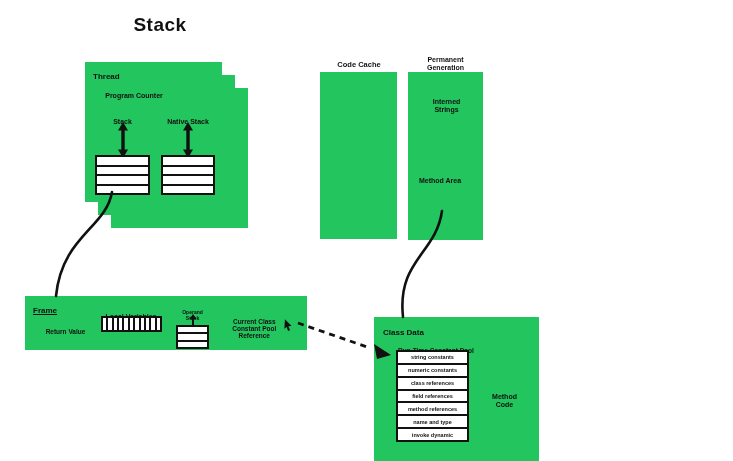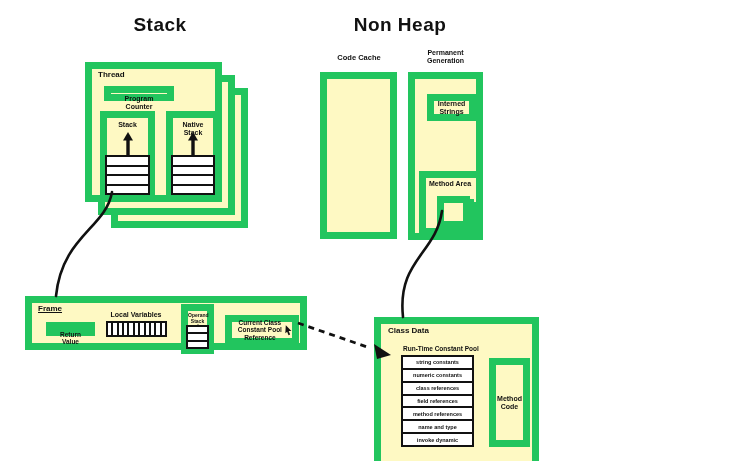--- a/index.html
+++ b/index.html
@@ -2,22 +2,22 @@
 <html><head>
 <meta charset="utf-8">
 <style>
   html,body{margin:0;padding:0;background:#fff;}
   #canvas{
     position:relative;width:733px;height:461px;background:#ffffff;
     font-family:"Liberation Sans",sans-serif;font-weight:bold;color:#111;
     overflow:hidden;
   }
   .title{position:absolute;font-size:19px;text-align:center;letter-spacing:.5px;}
-  .box{position:absolute;border:7px solid #22c55e;background:#fef9c3;box-sizing:border-box;}
-  .lbl{position:absolute;line-height:1.12;}
+  .box{position:absolute;border:2px solid #22c55e;background:#22c55e;box-sizing:border-box;}
+  .lbl{position:absolute;line-height:1.12;margin-top:7px;}
   .c{text-align:center;}
   .f8{font-size:8px;}
   .f75{font-size:7.5px;}
   .f7{font-size:7px;}
   .f65{font-size:6.5px;}
   .rows{position:absolute;left:-2px;right:-2px;bottom:-2px;border:2px solid #111;background:#fff;display:flex;flex-direction:column;}
   .rows>div{flex:1;border-top:2px solid #111;}
   .rows>div:first-child{border-top:none;}
   .varrow{position:absolute;left:50%;transform:translateX(-50%);}
   .lvcells{position:absolute;display:flex;border:2px solid #111;box-sizing:border-box;background:#fff;}
@@ -27,21 +27,20 @@
   .pool>div{flex:1;border-bottom:2px solid #111;display:flex;align-items:center;justify-content:center;font-size:5.5px;}
   .pool>div:last-child{border-bottom:none;}
   svg.overlay{position:absolute;left:0;top:0;pointer-events:none;z-index:30;}
 </style>
 </head>
 <body>
 
 <div id="canvas">
 
   <div class="title" style="left:110px;top:14px;width:100px;">Stack</div>
-  <div class="title" style="left:340px;top:14px;width:120px;">Non Heap</div>
 
   <div class="box" style="left:111px;top:88px;width:137px;height:140px;"></div>
   <div class="box" style="left:98px;top:75px;width:137px;height:140px;"></div>
 
   <div class="box" style="left:85px;top:62px;width:137px;height:140px;">
     <div class="lbl f8" style="left:6px;top:2px;">Thread</div>
 
     <div class="box" style="left:12px;top:17px;width:70px;height:15px;">
       <div class="lbl f7 c" style="left:0;right:0;top:2px;">Program Counter</div>
     </div>

